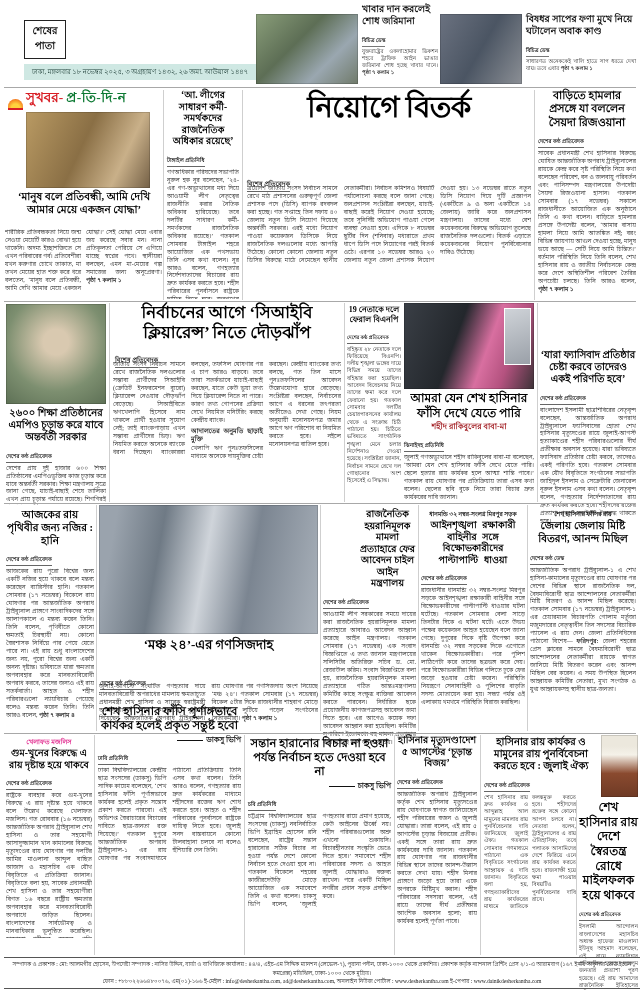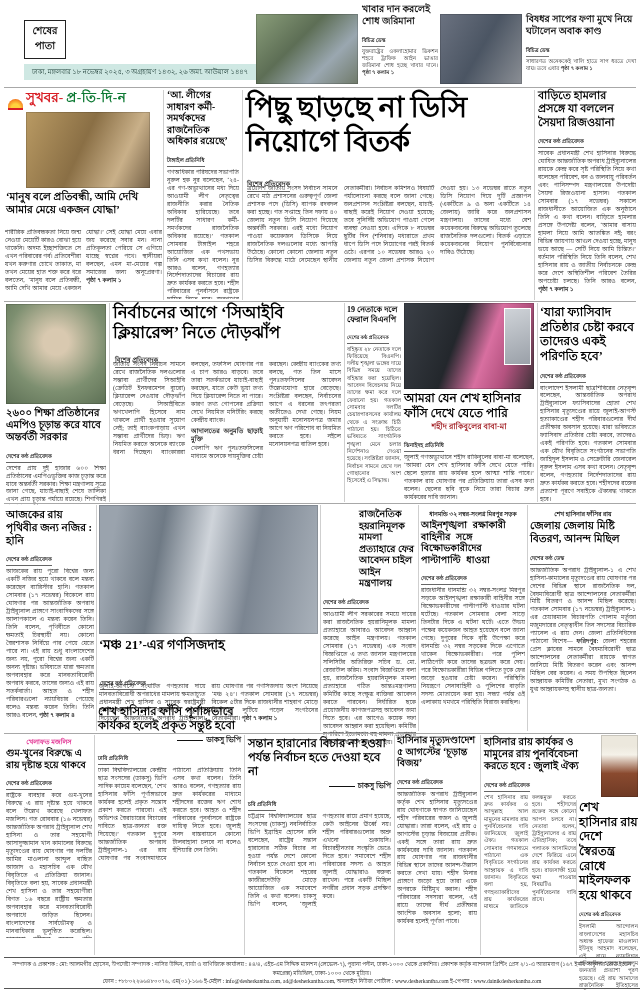--- a/index.html
+++ b/index.html
@@ -1,19 +1,19 @@
 <!DOCTYPE html>
 <html><head>
 <meta charset="utf-8">
 <style>
   html,body{margin:0;padding:0;background:#e8e8e8;}
   .page{position:relative;width:640px;height:990px;background:#ffffff;margin:0 auto;
         font-family:"Liberation Serif", serif;color:#111;overflow:hidden;}
   .abs{position:absolute;}
-  .headline{font-weight:bold;text-align:left;line-height:1.22;color:#000;}
+  .headline{font-weight:bold;text-align:center;line-height:1.22;color:#000;}
   .kicker{font-weight:bold;text-align:center;font-size:6px;}
   .byline{display:inline-block;font-size:5.5px;font-weight:bold;border-bottom:1px solid #666;
           padding-bottom:1px;margin:2px 0 2px;color:#222;}
   .body{font-size:6px;line-height:1.33;text-align:justify;overflow:hidden;color:#1c1c1c;}
   .jump{font-weight:bold;white-space:nowrap;}
   .subhead-inline{display:block;font-weight:bold;font-size:6.5px;margin:2px 0 1px;}
   .photo{position:absolute;box-shadow:inset 0 0 0 1px rgba(0,0,0,.15);}
   .vr{position:absolute;width:1px;background:#cfcfcf;}
   .hr{position:absolute;height:1px;background:#a8a8a8;}
   .attr-line{display:flex;align-items:center;justify-content:flex-end;gap:3px;
@@ -99,21 +99,20 @@
 
   <div class="abs" style="left:167px;top:90px;width:72px;">
     <div class="headline" style="font-size:9.5px;">‘আ. লীগের সাধারণ কর্মী-সমর্থকদের রাজনৈতিক অধিকার রয়েছে’</div>
     <div><span class="byline">টাঙ্গাইল প্রতিনিধি</span></div>
     <div class="body" style="height:130px;">গণঅধিকার পরিষদের সভাপতি নুরুল হক নুর বলেছেন, ‘২৪-এর গণ-অভ্যুত্থানের মধ্য দিয়ে আওয়ামী লীগ নেতৃত্বের রাজনীতি করার নৈতিক অধিকার হারিয়েছে। তবে দলটির সাধারণ কর্মী-সমর্থকদের রাজনৈতিক অধিকার রয়েছে।’ গতকাল সোমবার টাঙ্গাইল শহরে আয়োজিত এক পথসভায় তিনি এসব কথা বলেন। নুর আরও বলেন, গণহত্যার নির্দেশদাতাদের বিচারের রায় দ্রুত কার্যকর করতে হবে। শহীদ পরিবারের পুনর্বাসনে রাষ্ট্রকে দায়িত্ব নিতে হবে। জনগণের ভোটাধিকার প্রতিষ্ঠায় সুষ্ঠু নির্বাচনের বিকল্প নেই বলেও মন্তব্য করেন তিনি।</div>
   </div>
 
   <div class="vr" style="left:242px;top:90px;height:210px;"></div>
 
   <div class="abs headline" style="left:246px;top:90px;width:286px;font-size:29px;line-height:1.18;letter-spacing:-0.5px;">
-    <div>পিছু ছাড়ছে না ডিসি</div>
     <div>নিয়োগে বিতর্ক</div>
   </div>
   <div class="abs" style="left:247px;top:172px;">
     <span class="byline" style="font-size:6.5px;">বিশেষ প্রতিবেদক</span>
   </div>
   <div class="abs body" style="left:247px;top:185px;width:284px;height:114px;column-count:3;column-gap:6px;">ত্রয়োদশ জাতীয় সংসদ নির্বাচন সামনে রেখে মাঠ প্রশাসনের গুরুত্বপূর্ণ জেলা প্রশাসক পদে (ডিসি) ব্যাপক রদবদল করা হচ্ছে। গত সপ্তাহে তিন দফায় ৪০ জেলায় নতুন ডিসি নিয়োগ দিয়েছে অন্তর্বর্তী সরকার। এরই মধ্যে নিয়োগ পাওয়া কয়েকজন ডিসিকে নিয়ে রাজনৈতিক দলগুলোর মধ্যে আপত্তি উঠেছে। কোনো কোনো জেলায় নতুন ডিসির বিরুদ্ধে মাঠে নেমেছেন স্থানীয় নেতাকর্মীরা। নির্বাচন কমিশনও বিষয়টি পর্যালোচনা করছে বলে জানা গেছে। জনপ্রশাসন সংশ্লিষ্টরা বলছেন, যাচাই-বাছাই করেই নিয়োগ দেওয়া হয়েছে; তবে সুনির্দিষ্ট অভিযোগ পাওয়া গেলে ব্যবস্থা নেওয়া হবে। এদিকে ৮ নভেম্বর ছুটির দিন (শনিবার) মধ্যরাতে প্রথম ধাপে ডিসি পদে নিয়োগের পরই বিতর্ক ওঠে। এরপর ১০ নভেম্বর আরও ২০ জেলায় নতুন জেলা প্রশাসক নিয়োগ দেওয়া হয়। ১৩ নভেম্বর রাতে নতুন ডিসি নিয়োগ দিয়ে দুটি প্রজ্ঞাপন (একটিতে ৯ ও অন্য একটিতে ১৪ জেলায়) জারি করে জনপ্রশাসন মন্ত্রণালয়। তাদের মধ্যে বেশ কয়েকজনের বিরুদ্ধে অভিযোগ তুলেছে রাজনৈতিক দলগুলো। বিতর্ক এড়াতে কয়েকজনের নিয়োগ পুনর্বিবেচনার দাবিও উঠেছে।</div>
 
   <div class="vr" style="left:534px;top:90px;height:210px;"></div>
 
   <div class="abs" style="left:538px;top:89px;width:98px;">
@@ -163,41 +162,41 @@
   <div class="abs" style="left:404px;top:391px;width:130px;">
     <div class="headline" style="font-size:12px;">আমরা যেন শেখ হাসিনার ফাঁসি দেখে যেতে পারি</div>
     <div class="red-subhead">শহীদ রাকিবুলের বাবা-মা</div>
     <div><span class="byline">ঝিনাইদহ প্রতিনিধি</span></div>
     <div class="body" style="height:48px;">জুলাই গণঅভ্যুত্থানে শহীদ রাকিবুলের বাবা-মা বলেছেন, ‘আমরা যেন শেখ হাসিনার ফাঁসি দেখে যেতে পারি। ছেলে হত্যার রায় কার্যকর হলে আত্মা শান্তি পাবে।’ গতকাল রায় ঘোষণার পর প্রতিক্রিয়ায় তারা এসব কথা বলেন। ছেলের ছবি বুকে নিয়ে তারা বিচার দ্রুত কার্যকরের দাবি জানান।</div>
   </div>
 
   <div class="vr" style="left:537px;top:303px;height:199px;"></div>
 
   <div class="abs" style="left:540px;top:305px;width:96px;">
-    <div class="headline" style="font-size:12px;">‘যারা ফ্যাসিবাদ প্রতিষ্ঠার চেষ্টা করবে তাদেরও একই পরিণতি হবে’</div>
+    <div class="headline" style="font-size:10px;margin-top:44px;">‘যারা ফ্যাসিবাদ প্রতিষ্ঠার চেষ্টা করবে তাদেরও একই পরিণতি হবে’</div>
     <div><span class="byline">দেশের কণ্ঠ প্রতিবেদক</span></div>
     <div class="body" style="height:120px;">বাংলাদেশ ইসলামী ছাত্রশিবিরের নেতৃবৃন্দ বলেছেন, আন্তর্জাতিক অপরাধ ট্রাইব্যুনালে ফ্যাসিবাদের হোতা শেখ হাসিনার মৃত্যুদণ্ডের রায়ে জুলাই-আগস্ট হত্যাকাণ্ডের শহীদ পরিবারগুলোর দীর্ঘ প্রতীক্ষার অবসান হয়েছে। যারা ভবিষ্যতে ফ্যাসিবাদ প্রতিষ্ঠার চেষ্টা করবে, তাদেরও একই পরিণতি হবে। গতকাল সোমবার এক যৌথ বিবৃতিতে সংগঠনের সভাপতি জাহিদুল ইসলাম ও সেক্রেটারি জেনারেল নূরুল ইসলাম এসব কথা বলেন। নেতৃবৃন্দ বলেন, গণহত্যার নির্দেশদাতাদের রায় দ্রুত কার্যকর করতে হবে। শহীদদের রক্তের প্রত্যাশা পূরণে সবাইকে ঐক্যবদ্ধ থাকতে হবে।</div>
   </div>
 
   <div class="hr" style="left:4px;top:503px;width:632px;"></div>
 
   <div class="abs" style="left:6px;top:509px;width:88px;">
     <div class="headline" style="font-size:10.5px;">আজকের রায় পৃথিবীর জন্য নজির : হানি</div>
     <div><span class="byline">দেশের কণ্ঠ প্রতিবেদক</span></div>
     <div class="body" style="height:150px;">
       <span>আজকের রায় পুরো বিশ্বের জন্য একটি নজির হয়ে থাকবে বলে মন্তব্য করেছেন ব্যারিস্টার হানি। গতকাল সোমবার (১৭ নভেম্বর) বিকেলে রায় ঘোষণার পর আন্তর্জাতিক অপরাধ ট্রাইব্যুনাল প্রাঙ্গণে সাংবাদিকদের সঙ্গে আলাপকালে এ মন্তব্য করেন তিনি। তিনি বলেন, পৃথিবীতে কোনো ক্ষমতাই চিরস্থায়ী নয়। কোনো স্বৈরশাসক নির্বিঘ্নে পার পেয়ে যেতে পারে না। এই রায় শুধু বাংলাদেশের জন্য নয়, পুরো বিশ্বের জন্য একটি অনন্য দৃষ্টান্ত। ভবিষ্যতে যারা ক্ষমতার অপব্যবহার করে মানবতাবিরোধী অপরাধ করবে, তাদের জন্যও এই রায় সতর্কবার্তা। আহত ও শহীদ পরিবারগুলো ন্যায়বিচার পেয়েছে বলেও মন্তব্য করেন তিনি। তিনি আরও বলেন,</span>
       <span class="jump">পৃষ্ঠা ৭ কলাম ৪</span>
     </div>
   </div>
 
   <div class="vr" style="left:96px;top:505px;height:226px;"></div>
 
   <div class="abs photo ph-crowd" style="left:99px;top:505px;width:219px;height:129px;"></div>
   <div class="abs headline" style="left:99px;top:637px;width:219px;font-size:13px;">
-    <div>‘মঞ্চ 21’-এর গণসিজদাহ</div>
+    <div>‘মঞ্চ ২৪’-এর গণসিজদাহ</div>
   </div>
   <div class="abs" style="left:100px;top:671px;">
     <span class="byline">দেশের কণ্ঠ প্রতিবেদক</span>
   </div>
   <div class="abs body" style="left:99px;top:683px;width:219px;height:46px;column-count:2;column-gap:6px;">
     <span>জুলাই-আগস্টে সংঘটিত গণহত্যার দায়ে মানবতাবিরোধী অপরাধের মামলায় ক্ষমতাচ্যুত প্রধানমন্ত্রী শেখ হাসিনা ও সাবেক স্বরাষ্ট্রমন্ত্রী আসাদুজ্জামান খান কামালকে মৃত্যুদণ্ড দিয়েছেন আন্তর্জাতিক অপরাধ ট্রাইব্যুনাল। রায় ঘোষণার পর গণসিজদায় অংশ নিয়েছে ‘মঞ্চ ২৪’। গতকাল সোমবার (১৭ নভেম্বর) বিকেল ৫টার দিকে রাজধানীর শাহবাগ মোড়ে সিজদায় লুটিয়ে পড়েন সংগঠনের নেতাকর্মীরা।</span>
     <span class="jump">পৃষ্ঠা ৭ কলাম ১</span>
   </div>
 
   <div class="vr" style="left:320px;top:505px;height:226px;"></div>

